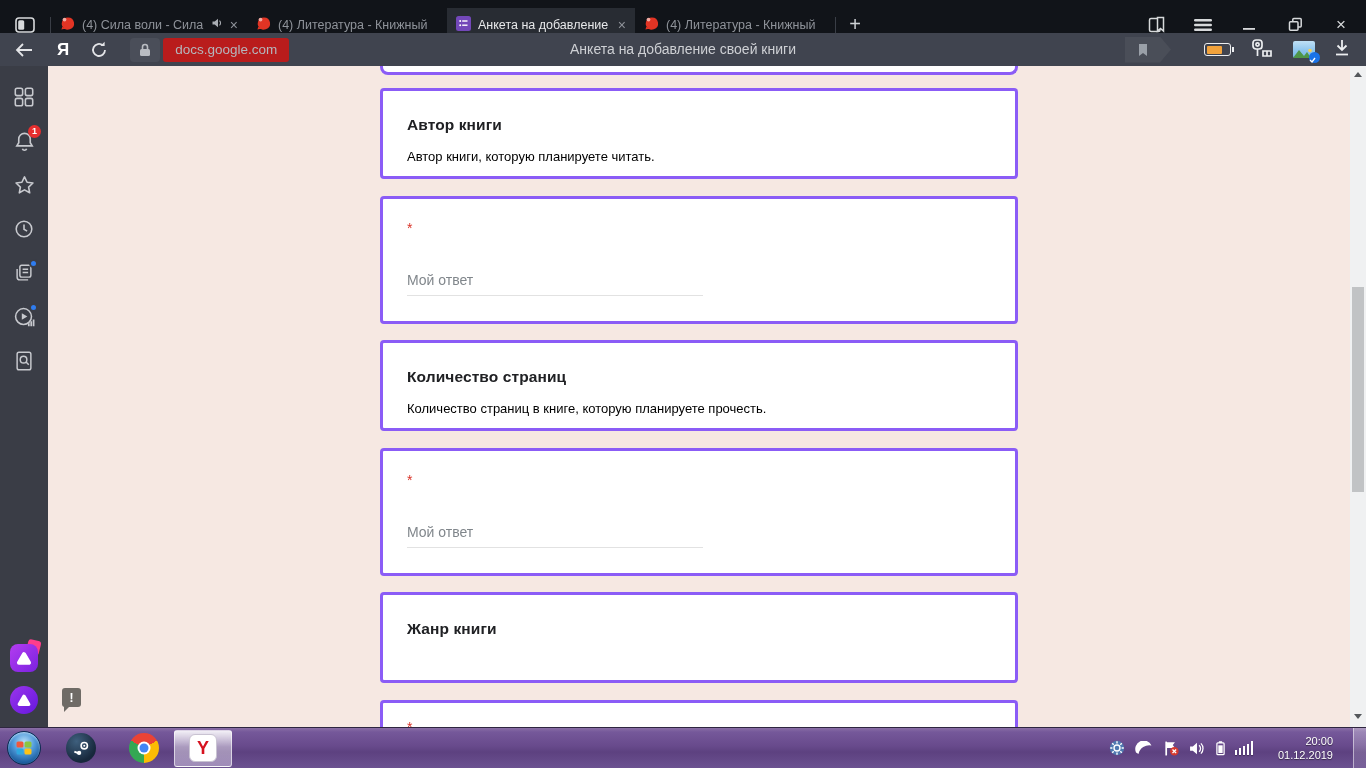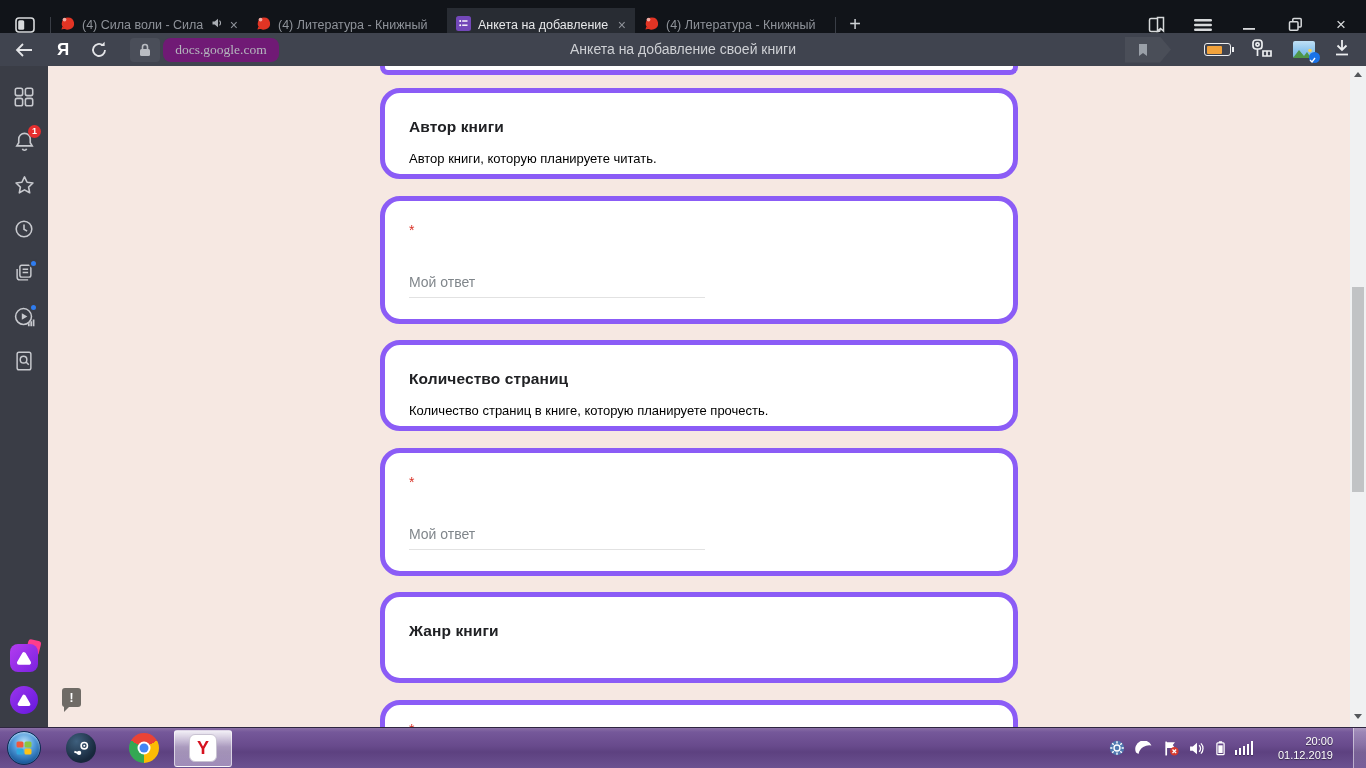--- a/index.html
+++ b/index.html
@@ -25,22 +25,22 @@
 
   
   .toolbar { position:absolute; top:33px; left:0; right:0; height:33px;
     background:#40444f; display:flex; align-items:center; }
   .tb-left { display:flex; align-items:center; z-index:2; }
   .back-btn { margin-left:14px; display:flex; }
   .ya-logo { color:#fff; font-weight:bold; font-size:17px; margin:0 21px 0 23px; }
   .refresh-btn { display:flex; }
   .lock-box { width:30px; height:24px; background:#4a4e59; border-radius:4px;
     display:flex; align-items:center; justify-content:center; margin-left:22px; }
-  .domain-box { height:24px; background:#701a75; border-radius:8px; color:#b4b7bd;
-    font-size:13.5px; line-height:24px; padding:0 12px; margin-left:3px;font-family:Liberation Serif, serif; }
+  .domain-box { height:24px; background:#b91c1c; border-radius:3px; color:#b4b7bd;
+    font-size:13.5px; line-height:24px; padding:0 12px; margin-left:3px; }
   .toolbar-title { position:absolute; left:0; right:0; top:0; height:33px; line-height:33px;
     text-align:center; color:#ced0d4; font-size:14px; pointer-events:none; }
   .tb-right { margin-left:auto; display:flex; align-items:center; gap:19px; padding-right:16px; z-index:2; }
   .flag-banner { width:46px; height:26px; background:#4a4e58; display:flex; align-items:center;
     justify-content:flex-start; padding-left:12px;
     clip-path:polygon(0 0,76% 0,100% 50%,76% 100%,0 100%); margin-right:14px; }
   .battery-tb { position:relative; width:27px; height:13px; border:1.6px solid #eceef0; border-radius:3px; }
   .battery-tb::after { content:""; position:absolute; right:-4px; top:3px; width:2.4px; height:5px; background:#eceef0; }
   .battery-fill { position:absolute; left:1.5px; top:1.5px; bottom:1.5px; width:60%; background:#f2a33c; border-radius:1px; }
   .images-tb { position:relative; width:22px; height:17px; border-radius:2px; overflow:visible;
@@ -66,21 +66,21 @@
     background:linear-gradient(135deg,#b43cf0 0%,#7a22e0 100%);
     display:flex; align-items:center; justify-content:center; }
   .alice-circle { position:absolute; top:620px; left:10px; width:28px; height:28px; border-radius:50%;
     background:linear-gradient(135deg,#9a35ec 0%,#6517dd 100%);
     display:flex; align-items:center; justify-content:center; }
 
   
   .page { position:absolute; top:66px; left:48px; right:16px; bottom:41px;
     background:#f6e8e2; overflow:hidden; }
   .form-col { width:638px; margin:0 auto; }
-  .card { background:#fff; border:5px solid #8b5cf6; border-radius:20px; }
+  .card { background:#fff; border:3px solid #8b5cf6; border-radius:4px; }
   .card.partial-top { height:9px; border-radius:0 0 8px 8px; border-top:none; }
   .card.q { height:91px; padding:25px 24px 0; }
   .card.q .q-title { font-size:15.5px; font-weight:bold; color:#202124; letter-spacing:.1px; }
   .card.q .q-desc { margin-top:15px; font-size:13px; color:#000000; }
   .card.a { height:128px; padding:22px 24px 0; }
   .req { color:#d93025; font-size:14px; line-height:14px; }
   .answer-line { margin-top:36px; width:296px; }
   .answer-input { width:100%; border:none; outline:none; background:transparent;
     border-bottom:1px solid #e2e2e2; font-family:"Liberation Sans",sans-serif;
     font-size:14px; color:#202124; padding:0 0 7px; }

